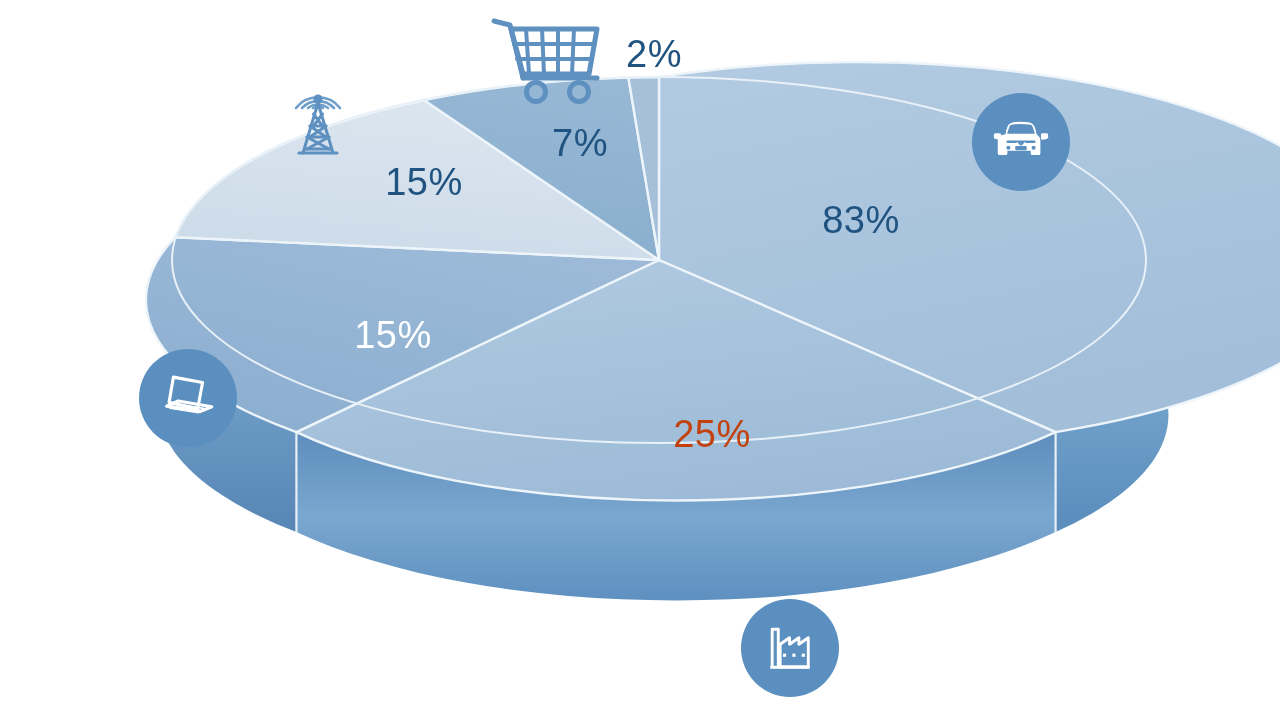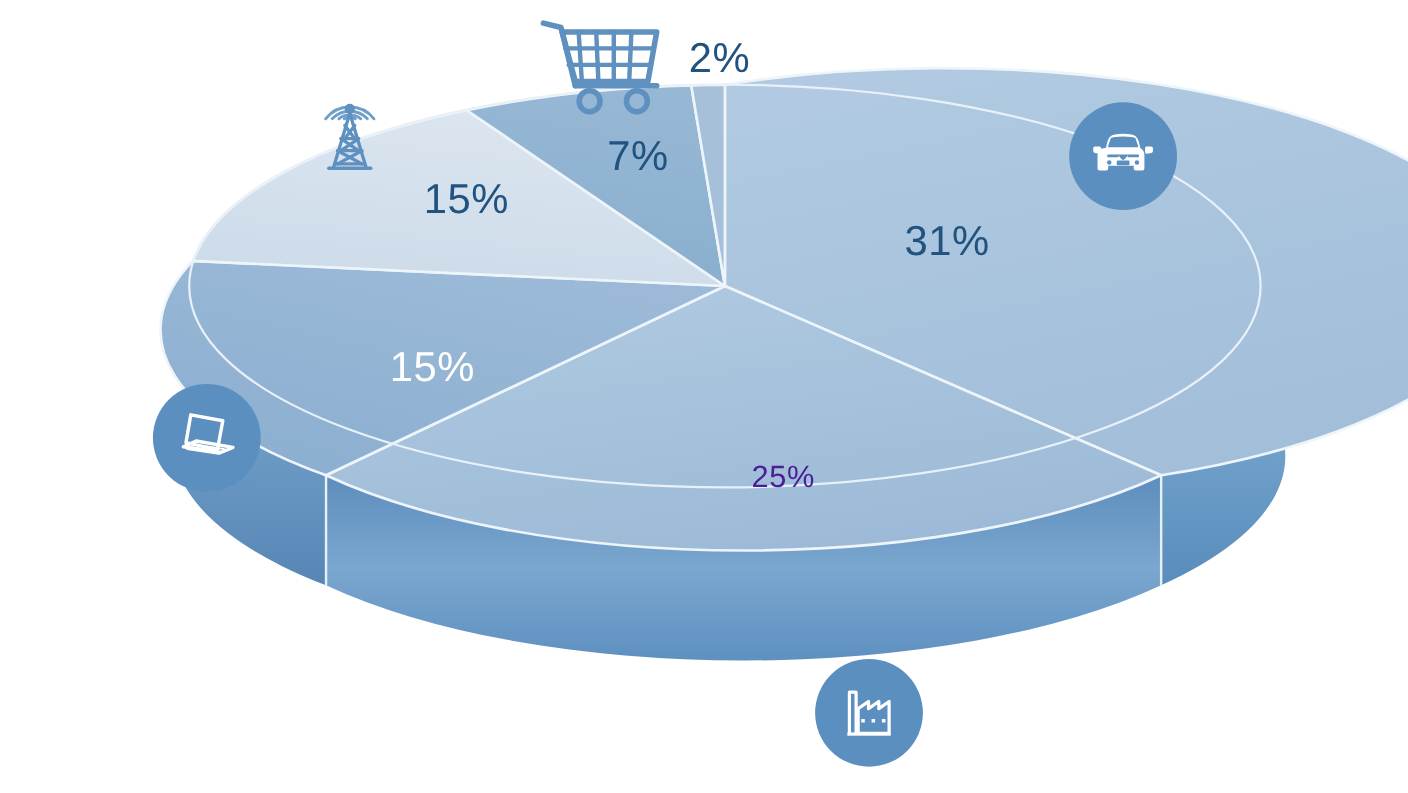--- a/index.html
+++ b/index.html
@@ -109,23 +109,23 @@
       <path d="M 659 260 L 175.3 237.2 A 487 183 0 0 1 424.3 100.2 Z" fill="url(#topGrad15u)" stroke="#eef5fa" stroke-width="2.4"></path>
 
       <path d="M 659 260 L 424.3 100.2 A 487 183 0 0 1 628.4 77.6 Z" fill="url(#topGrad7)" stroke="#eef5fa" stroke-width="2.4"></path>
 
       <path d="M 659 260 L 628.4 77.6 A 487 183 0 0 1 659 77 Z" fill="#a6c0da" stroke="#eef5fa" stroke-width="2.4"></path>
     </g>
 
     <ellipse cx="659" cy="260" rx="487" ry="183" fill="none" stroke="#e9f1f8" stroke-width="2"></ellipse>
   </svg>
 
-  <div class="pct-label" style="left:861px;top:220px;color:#205380;font-size:38px;">31%</div>
-
-  <div class="pct-label" style="left:712px;top:434px;color:#4c1d95;font-size:28px;">25%</div>
+  <div class="pct-label" style="left:861px;top:220px;color:#205380;font-size:38px;">83%</div>
+
+  <div class="pct-label" style="left:712px;top:434px;color:#c2410c;font-size:38px;">25%</div>
 
   <div class="pct-label" style="left:393px;top:335px;color:#ffffff;font-size:38px;">15%</div>
 
   <div class="pct-label" style="left:424px;top:182px;color:#205380;font-size:38px;">15%</div>
 
   <div class="pct-label" style="left:580px;top:143px;color:#205380;font-size:38px;">7%</div>
 
   <div class="pct-label" style="left:654px;top:54px;color:#205380;font-size:38px;">2%</div>
 
   <div class="icon-badge" style="left:1021px;top:142px;width:98px;height:98px;background:#5a8fc0;">

